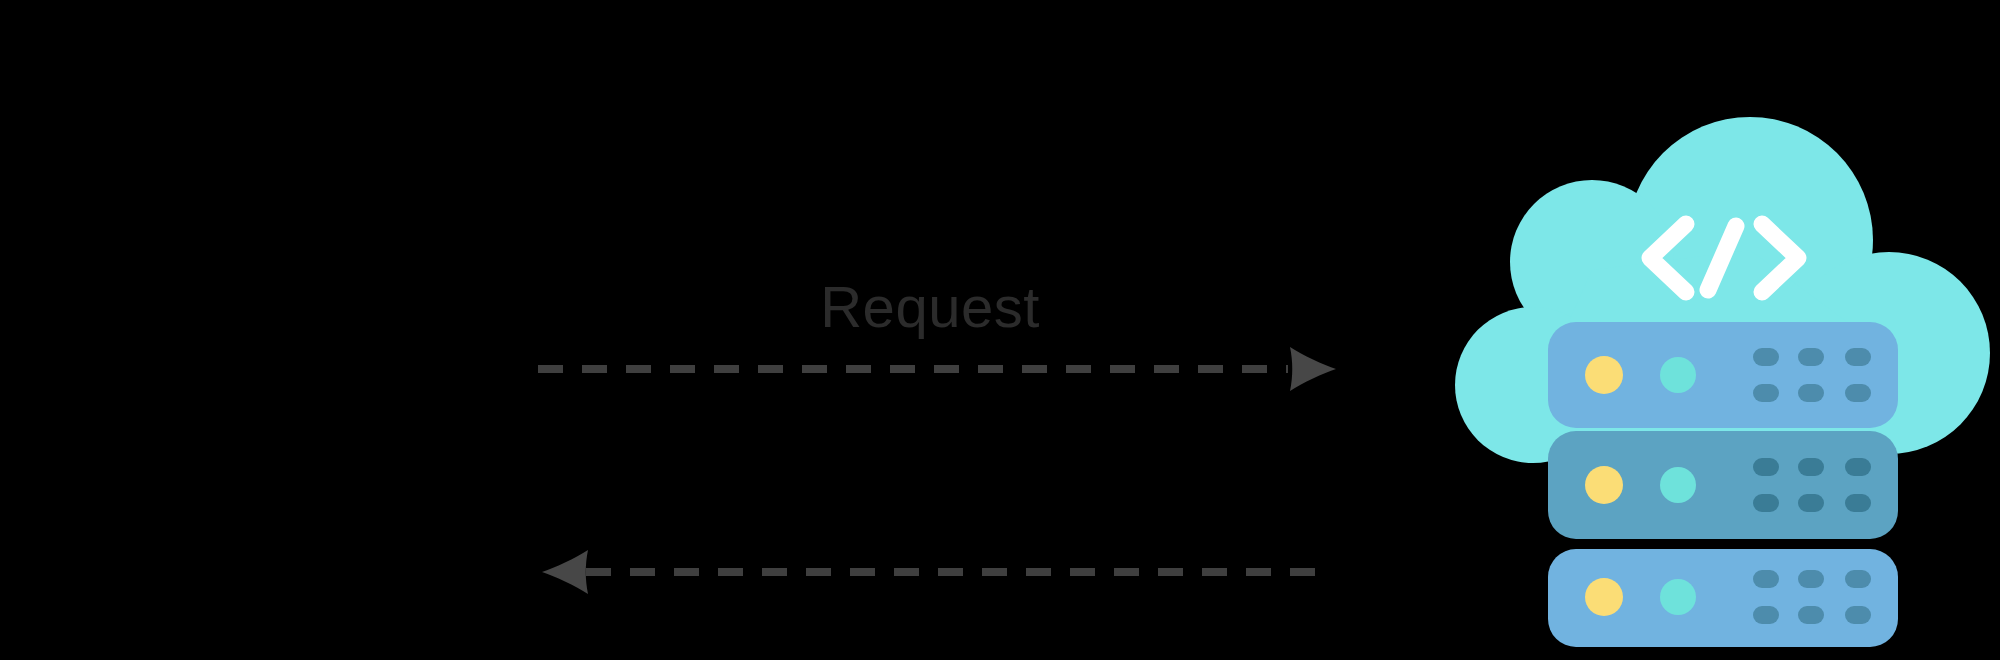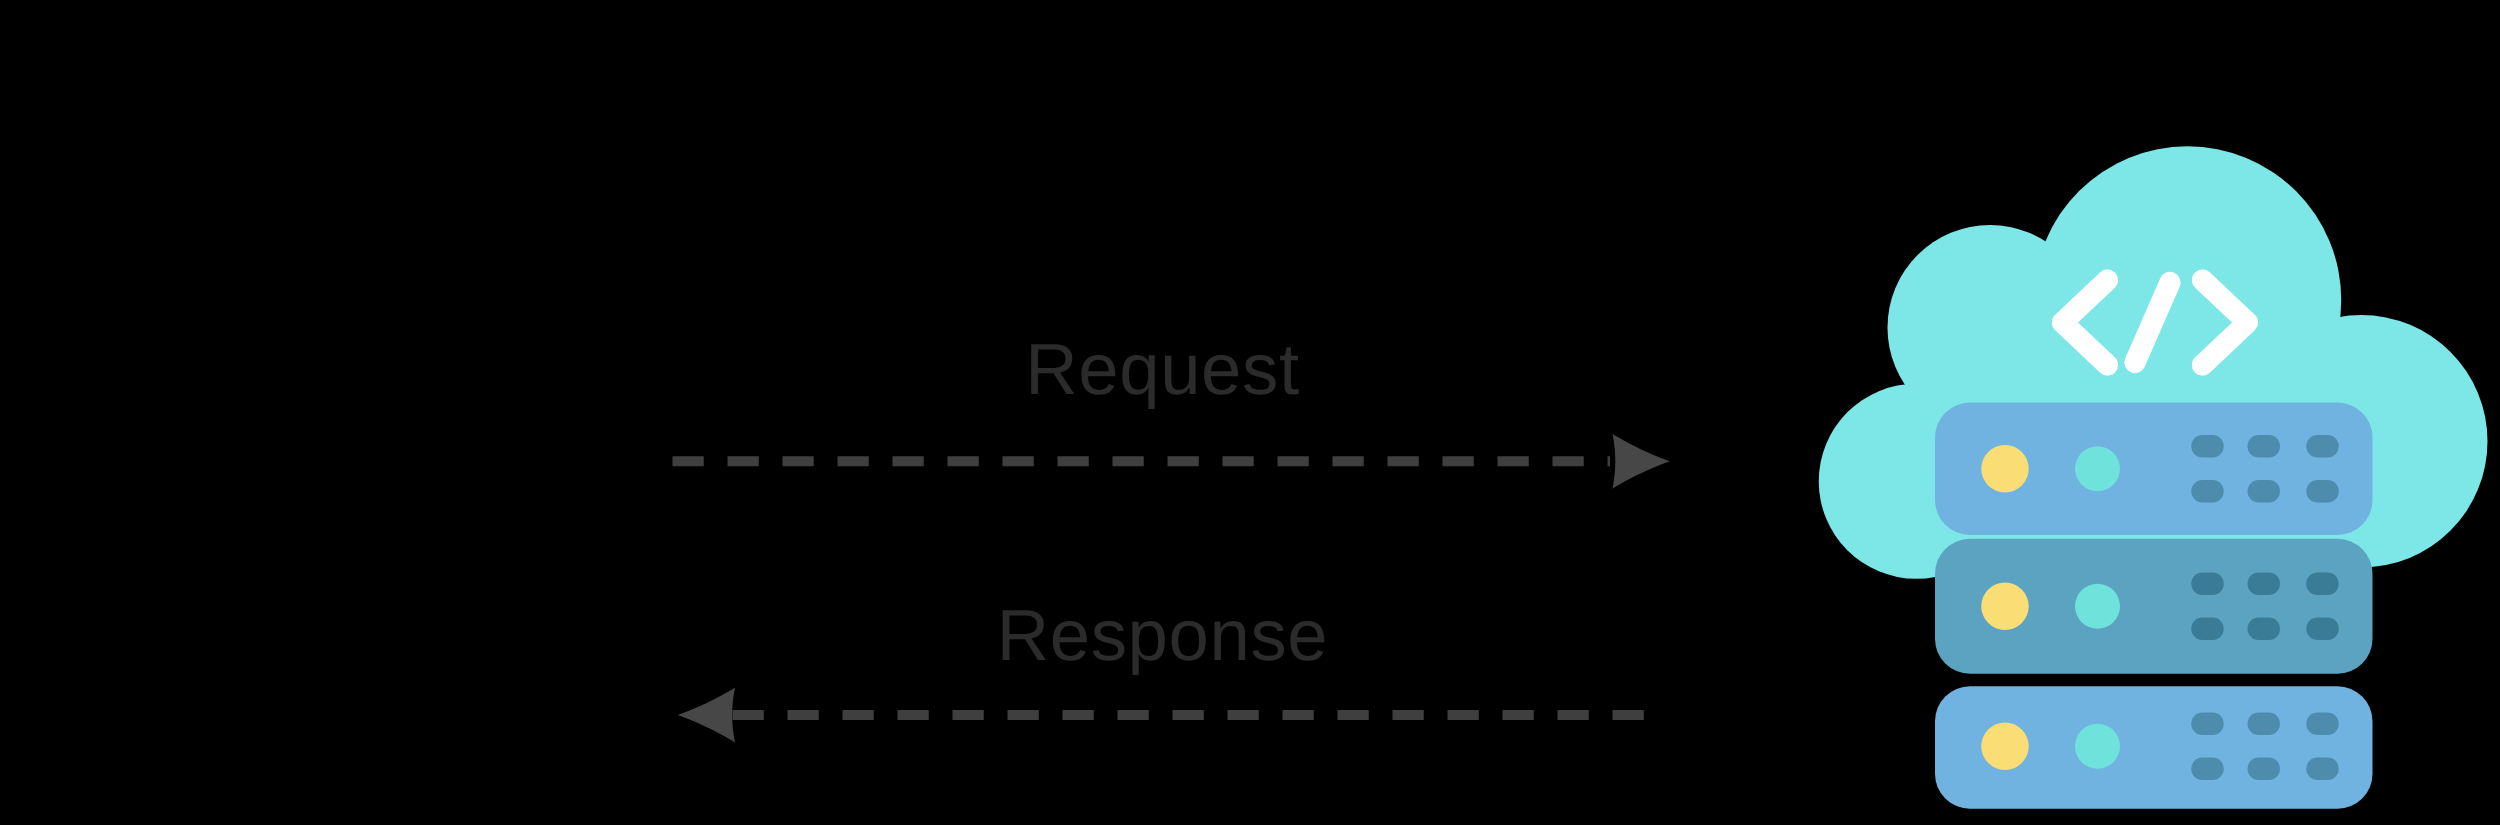--- a/index.html
+++ b/index.html
@@ -19,20 +19,21 @@
     position: absolute;
     left: 530px;
     width: 800px;
     text-align: center;
     font-size: 58px;
     font-weight: 400;
     line-height: 58px;
     color: #2b2b2b;
     letter-spacing: 0.5px;
     white-space: nowrap;
+    margin-top: 11px;
   }
   .flow-label.request  { top: 267px; }
   .flow-label.response { top: 480px; }
   .arrow-svg {
     position: absolute;
     display: block;
   }
   .arrow-svg.request  { left: 530px; top: 340px; }
   .arrow-svg.response { left: 530px; top: 545px; }
   .cloud-server-svg {
@@ -46,21 +47,20 @@
 
 <div class="canvas">
 
   <div class="flow-label request">Request</div>
 
   <svg class="arrow-svg request" width="820" height="60" viewBox="0 0 820 60">
     <line x1="8" y1="29" x2="758" y2="29" stroke-width="8" stroke-dasharray="25 19" stroke="#3f3f3f"></line>
     <path d="M760 7 C772 15 794 25 806 29 C794 33 772 43 760 51 C763 36 763 22 760 7 Z" fill="#474747"></path>
   </svg>
 
-  <div class="flow-label response">Response</div>
 
   <svg class="arrow-svg response" width="820" height="55" viewBox="0 0 820 55">
     <line x1="56" y1="27" x2="790" y2="27" stroke-width="8" stroke-dasharray="25 19" stroke="#3f3f3f"></line>
     <path d="M58 5 C46 13 24 23 12 27 C24 31 46 41 58 49 C55 34 55 20 58 5 Z" fill="#474747"></path>
   </svg>
 
   <svg class="cloud-server-svg" width="560" height="560" viewBox="0 0 560 560">
 
     <g fill="#7de7e8">
       <circle cx="310" cy="140" r="123"></circle>

